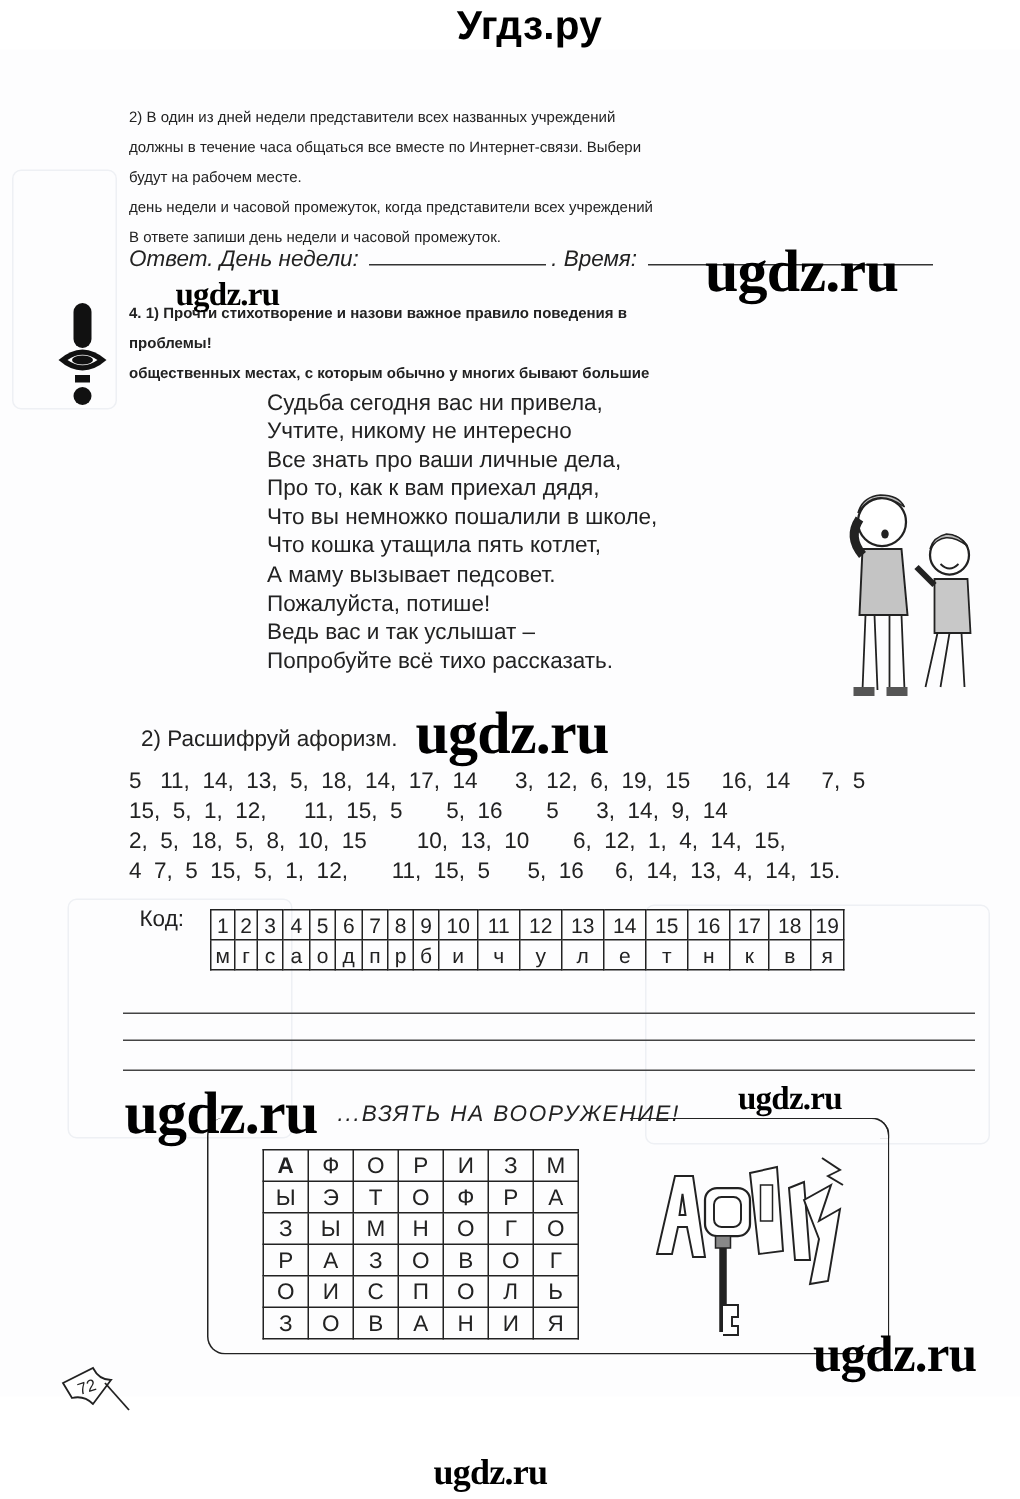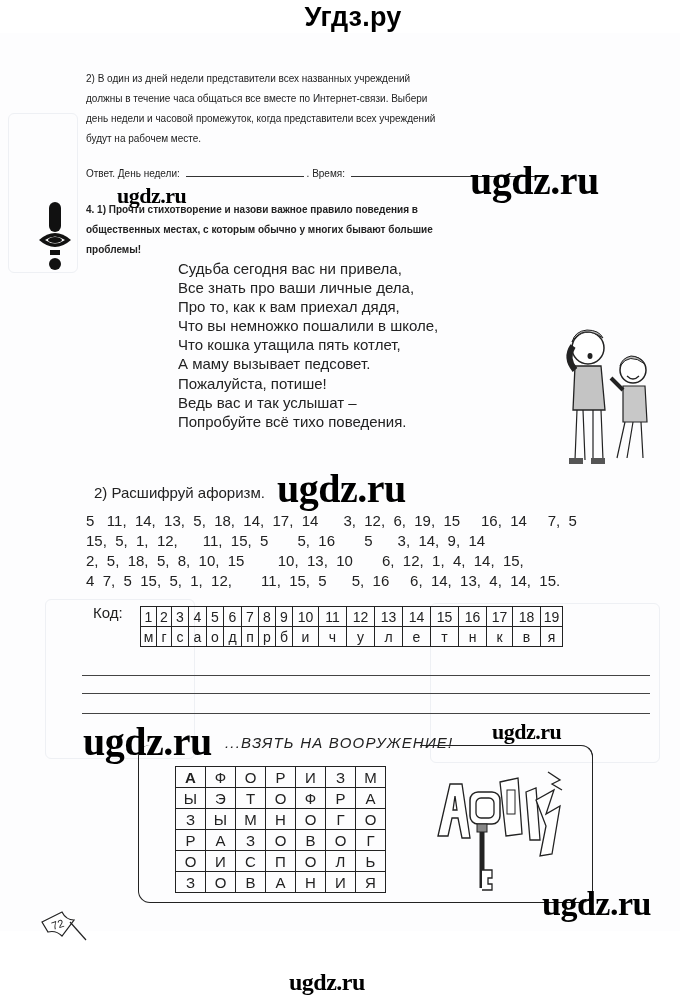--- a/index.html
+++ b/index.html
@@ -11,21 +11,21 @@
 
   .page { position: absolute; top: 33px; left: 0; width: 680px; height: 898px; background: #fdfdfe; }
 
   
   .ghost { position: absolute; border: 1px solid #eef0f4; border-radius: 6px; }
 
   .para { position: absolute; left: 86px; width: 565px; font-size: 10px; line-height: 20px;
     text-align: justify; color: #222; }
   .para .line { display: block; white-space: nowrap; }
 
-  .answer-line { position: absolute; left: 86px; top: 163px; font-size: 10px; color: #222; white-space: nowrap; }
+  .answer-line { position: absolute; left: 86px; top: 163px; font-size: 15px; font-style: italic; color: #222; white-space: nowrap; }
   .answer-line .blank { display: inline-block; width: 118px; border-bottom: 1px solid #333; margin: 0 3px; height: 14px; vertical-align: baseline; }
   .answer-line .blank2 { display: inline-block; width: 190px; border-bottom: 1px solid #333; margin-left: 3px; height: 14px; }
 
   .warn-icon { position: absolute; left: 37px; top: 200px; width: 36px; height: 78px; }
 
   .poem { position: absolute; left: 178px; top: 259px; font-size: 15px; line-height: 19.1px; color: #222; }
   .poem div { white-space: nowrap; }
 
   .boys { position: absolute; left: 543px; top: 318px; width: 120px; height: 150px; }
 
@@ -64,56 +64,58 @@
 
 <div class="page">
   <div class="ghost" style="left:8px;top:80px;width:70px;height:160px;"></div>
   <div class="ghost" style="left:45px;top:566px;width:150px;height:160px;"></div>
   <div class="ghost" style="left:430px;top:570px;width:230px;height:160px;"></div>
 </div>
 
 <div class="para" style="top:69px;">
   <span class="line">2) В один из дней недели представители всех названных учреждений</span>
   <span class="line">должны в течение часа общаться все вместе по Интернет-связи. Выбери</span>
+  <span class="line">будут на рабочем месте.</span>
   <span class="line">день недели и часовой промежуток, когда представители всех учреждений</span>
-  <span class="line">будут на рабочем месте.</span>
+  <span class="line">В ответе запиши день недели и часовой промежуток.</span>
 </div>
 
 <div class="answer-line">
   <span>Ответ. День недели:</span>
   <span class="blank"></span><span>.</span>
   <span>Время:</span>
   <span class="blank2"></span>
 </div>
 
 <svg class="warn-icon" viewBox="0 0 36 78">
   <rect x="12" y="2" width="12" height="30" rx="6" fill="#111"></rect>
   <path d="M2 40 Q18 26 34 40 Q18 54 2 40 Z" fill="#111"></path>
   <path d="M8 40 Q18 33 28 40 Q18 47 8 40 Z" fill="#fff"></path>
   <ellipse cx="18" cy="40" rx="7" ry="3" fill="#111"></ellipse>
   <rect x="13" y="50" width="10" height="5" fill="#111"></rect>
   <circle cx="18" cy="64" r="6" fill="#111"></circle>
 </svg>
 
 <div class="para" style="top:200px;font-weight:bold;">
   <span class="line">4. 1) Прочти стихотворение и назови важное правило поведения в</span>
+  <span class="line">проблемы!</span>
   <span class="line">общественных местах, с которым обычно у многих бывают большие</span>
-  <span class="line">проблемы!</span>
 </div>
 
 <div class="poem">
   <div>Судьба сегодня вас ни привела,</div>
+  <div>Учтите, никому не интересно</div>
   <div>Все знать про ваши личные дела,</div>
   <div>Про то, как к вам приехал дядя,</div>
   <div>Что вы немножко пошалили в школе,</div>
   <div>Что кошка утащила пять котлет,</div>
   <div>А маму вызывает педсовет.</div>
   <div>Пожалуйста, потише!</div>
   <div>Ведь вас и так услышат –</div>
-  <div>Попробуйте всё тихо поведения.</div>
+  <div>Попробуйте всё тихо рассказать.</div>
 </div>
 
 <svg class="boys" viewBox="0 0 120 150">
 
   <circle cx="45" cy="30" r="16" fill="#fff" stroke="#222" stroke-width="1.5"></circle>
   <path d="M29 24 Q40 6 60 20 Q56 12 44 12 Q32 13 29 24 Z" fill="#bbb" stroke="#222" stroke-width="1"></path>
   <ellipse cx="47" cy="38" rx="2.5" ry="3" fill="#222"></ellipse>
   <path d="M32 48 L58 48 L62 92 L30 92 Z" fill="#c4c4c4" stroke="#222" stroke-width="1.3"></path>
   <path d="M32 52 Q22 40 30 28" stroke="#222" stroke-width="6" fill="none"></path>
   <path d="M34 92 L32 142 M40 92 L42 142 M50 92 L50 142 M58 92 L60 142" stroke="#222" stroke-width="1.2"></path>

